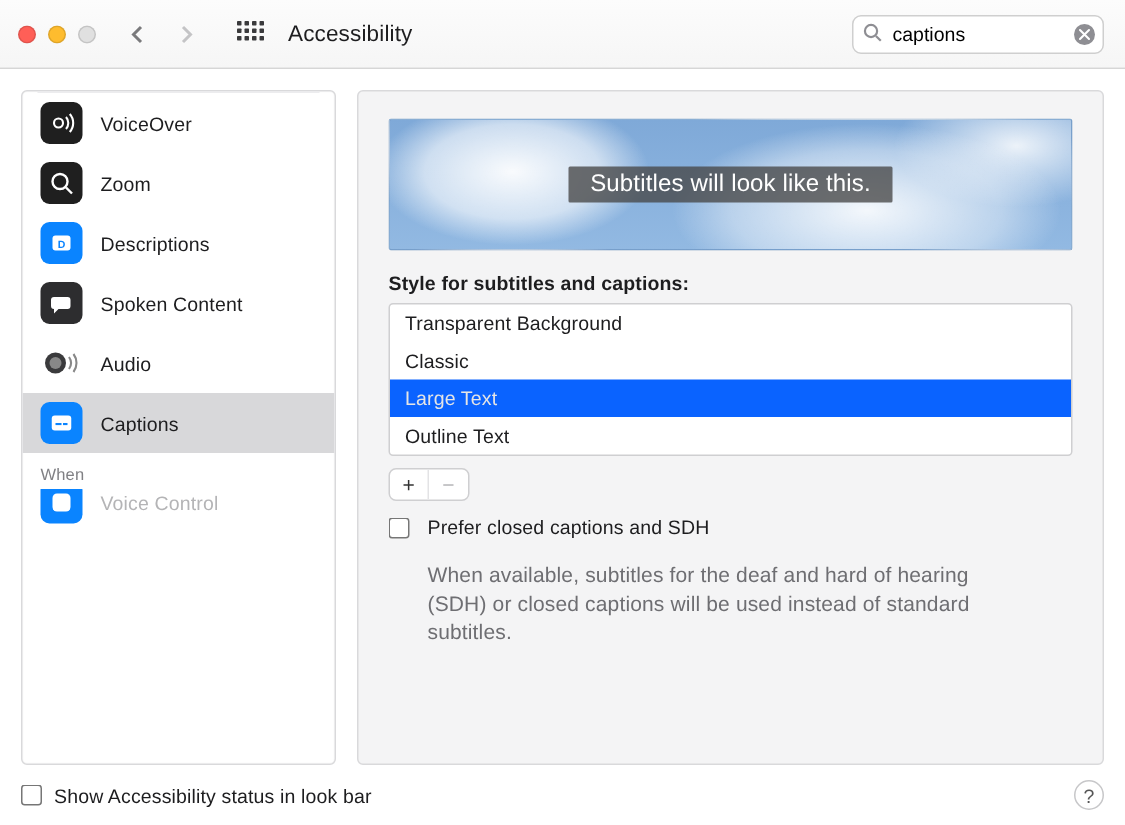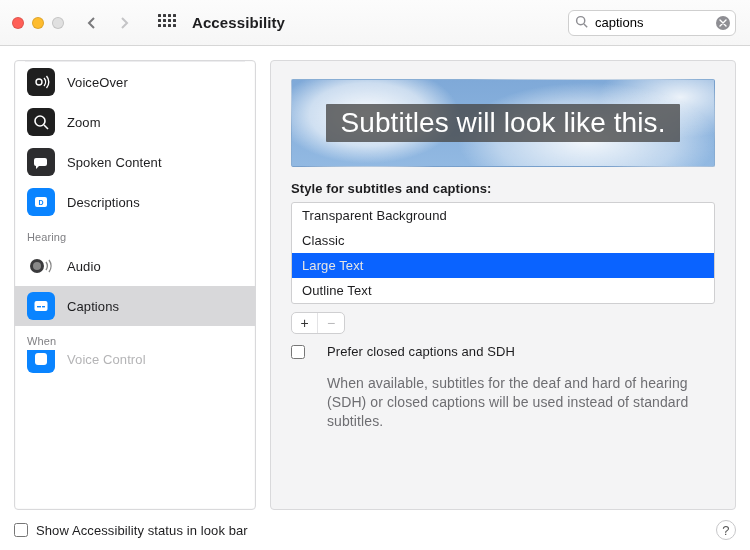--- a/index.html
+++ b/index.html
@@ -39,21 +39,21 @@
     margin-left: 14px;
     margin-right: 8px;
     width: 18px; height: 18px;
     display: grid;
     grid-template-columns: repeat(4, 3px);
     grid-template-rows: repeat(3, 3px);
     gap: 2px;
   }
   .grid-icon span { background: #3a3a3c; border-radius: 0.5px; }
   .title {
-    font-weight: 700;
+    font-weight: 400;
     font-size: 15px;
   }
   .spacer { flex: 1; }
   .search {
     position: relative;
     width: 168px;
     height: 26px;
   }
   .search input {
     width: 100%; height: 100%;
@@ -80,21 +80,21 @@
   .body {
     display: flex;
     align-items: flex-start;
     padding: 14px 14px 0 14px;
     gap: 14px;
     height: calc(100% - 46px - 40px);
   }
 
   
   .sidebar {
-    width: 242px;
+    width: 210px;
     height: 100%;
     border: 1px solid #d9d9db;
     border-radius: 4px;
     background: #fff;
     overflow: hidden;
     box-shadow: 0 0 0 0.5px rgba(0,0,0,.04) inset;
   }
   .sidebar-scroll {
     height: 100%;
     overflow-y: hidden;
@@ -154,21 +154,21 @@
       radial-gradient(ellipse 130px 70px at 18% 40%, rgba(255,255,255,.95) 0%, rgba(255,255,255,.6) 45%, rgba(255,255,255,0) 70%),
       radial-gradient(ellipse 180px 80px at 70% 70%, rgba(255,255,255,.9) 0%, rgba(255,255,255,.4) 50%, rgba(255,255,255,0) 72%),
       radial-gradient(ellipse 120px 60px at 92% 20%, rgba(255,255,255,.85) 0%, rgba(255,255,255,0) 68%),
       linear-gradient(#7fa9d8, #92b9e2);
     border: 0.5px solid rgba(0,0,0,.06);
     display: flex; align-items: center; justify-content: center;
   }
   .preview .subtitle {
     background: rgba(70,70,70,.78);
     color: #fff;
-    font-size: 28px;
+    font-size: 16px;
     padding: 3px 14px;
     border-radius: 1px;
   }
 
   .style-label {
     margin-top: 14px;
     font-size: 13px;
     font-weight: bold;
   }
 
@@ -204,21 +204,21 @@
     cursor: pointer;
     color: #333;
   }
   .pm button:first-child { border-right: 1px solid #e3e3e5; }
   .pm button:last-child { color: #b7b7b9; }
 
   .prefer {
     margin-top: 10px;
     display: flex;
     align-items: flex-start;
-    gap: 22px;
+    gap: 12px;
   }
   .prefer input[type=checkbox] {
     width: 14px; height: 14px;
     margin-top: 1px;
   }
   .prefer .txt .primary { font-size: 13px; }
   .prefer .txt .desc {
     font-size: 14px;
     color: #6e6e72;
     line-height: 1.35;
@@ -324,39 +324,38 @@
           <svg width="18" height="18" viewBox="0 0 18 18" fill="none" stroke="#fff" stroke-width="1.6">
             <circle cx="8" cy="8" r="5"></circle>
               <line x1="12" y1="12" x2="16" y2="16"></line>
           </svg>
         </div>
         <span class="lbl">Zoom</span>
       </div>
 
 
       <div class="side-item">
-        <div class="icn ic-dark">
-          <svg width="18" height="18" viewBox="0 0 18 18" fill="#fff">
-            <path d="M3,5 h10 a2,2 0 0 1 2,2 v4 a2,2 0 0 1 -2,2 h-6 l-3,3 v-3 a2,2 0 0 1 -2,-2 v-4 a2,2 0 0 1 2,-2 z"></path>
-          </svg>
-        </div>
-        <span class="lbl">Spoken Content</span>
-      </div>
-
-      <div class="side-item">
         <div class="icn ic-blue">
           <svg width="18" height="18" viewBox="0 0 18 18" fill="#fff">
             <rect x="3" y="4" width="12" height="10" rx="2"></rect>
             <text x="9" y="12" text-anchor="middle" font-size="7" font-weight="700" fill="#0a84ff">D</text>
           </svg>
         </div>
         <span class="lbl">Descriptions</span>
       </div>
 
-      <div class="side-section">Hearing</div>
+      <div class="side-item">
+        <div class="icn ic-dark">
+          <svg width="18" height="18" viewBox="0 0 18 18" fill="#fff">
+            <path d="M3,5 h10 a2,2 0 0 1 2,2 v4 a2,2 0 0 1 -2,2 h-6 l-3,3 v-3 a2,2 0 0 1 -2,-2 v-4 a2,2 0 0 1 2,-2 z"></path>
+          </svg>
+        </div>
+        <span class="lbl">Spoken Content</span>
+      </div>
+
 
       <div class="side-item">
         <div class="icn" style="background:none">
           <svg width="28" height="20" viewBox="0 0 28 20">
             <ellipse cx="10" cy="10" rx="7" ry="7" fill="#3a3a3c"></ellipse>
             <ellipse cx="10" cy="10" rx="4" ry="4" fill="#888"></ellipse>
             <path d="M19,6 a7,7 0 0 1 0,8 M22,4 a10,10 0 0 1 0,12" stroke="#888" stroke-width="1.4" fill="none"></path>
           </svg>
         </div>
         <span class="lbl">Audio</span>

